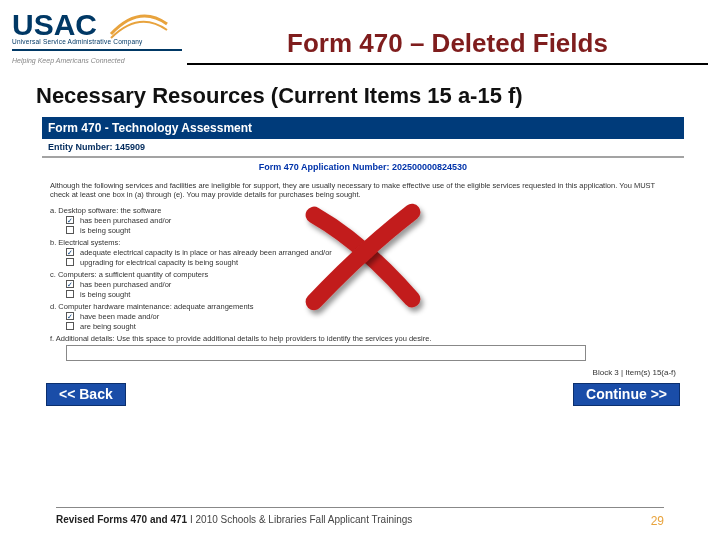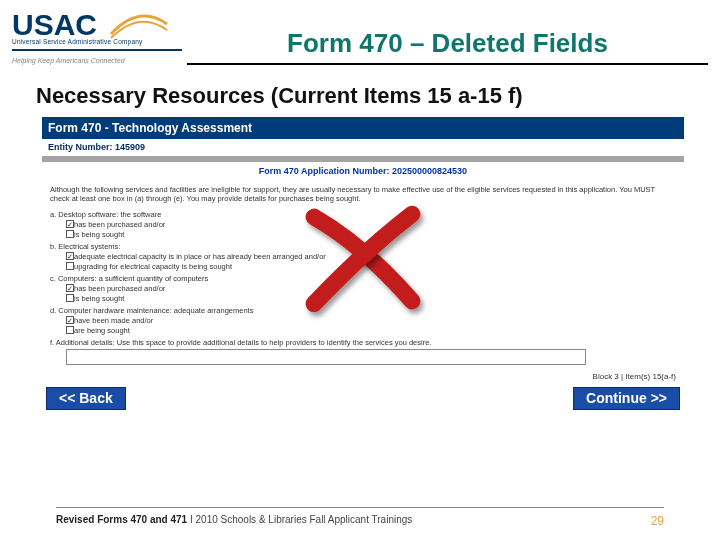--- a/index.html
+++ b/index.html
@@ -5,34 +5,34 @@
   * { box-sizing: border-box; margin: 0; padding: 0; }
   body { width: 720px; height: 540px; background: #fff; font-family: Arial, Helvetica, sans-serif; position: relative; overflow: hidden; }
   .header { display: flex; align-items: flex-start; padding: 10px 12px 0 12px; }
   .logo-block { width: 175px; }
   .logo-top { display: flex; align-items: flex-start; gap: 12px; }
   .logo-text { font-size: 30px; font-weight: 700; color: #003865; line-height: 1; }
   .arc { width: 60px; height: 30px; }
   .logo-sub { font-size: 6.5px; color: #003865; letter-spacing: 0.2px; margin-top: -2px; }
   .logo-tag { font-size: 7px; color: #888; font-style: italic; margin-top: 6px; }
   .title-block { flex: 1; padding-top: 18px; }
-  .title { font-size: 26px; font-weight: 700; color: #0f766e; text-align: center; }
+  .title { font-size: 26px; font-weight: 700; color: #7f1d1d; text-align: center; }
   .title-rule { height: 2px; background: #000; margin: 4px 0 0 0; }
   .logo-rule { height: 1.5px; background: #003865; width: 170px; margin-top: 4px; }
   .section { padding: 18px 30px 0 36px; }
   .section-heading { font-size: 22px; font-weight: 700; color: #111; }
   .screenshot { margin: 8px 6px 0 6px; background: #fff; position: relative; font-family: Tahoma, Arial, sans-serif; font-size: 8px; color: #333; line-height: 1.2; }
   .ss-header { background: #003b7a; color: #fff; font-weight: 700; font-size: 12px; padding: 4px 6px; }
-  .ss-entity { background: #fff; padding: 3px 6px; font-weight: 700; color: #002a5c; font-size: 9px; border-bottom: 6px solid #a3a3a3; }
+  .ss-entity { background: #fff; padding: 3px 6px; font-weight: 700; color: #002a5c; font-size: 9px; border-bottom: 2px solid #a3a3a3; }
   .ss-appnum { text-align: center; color: #0033aa; font-size: 9px; font-weight: 700; padding: 4px 0 8px 0; }
   .ss-body { padding: 0 8px; }
   .ss-intro { font-size: 7.5px; line-height: 1.25; margin-bottom: 6px; }
   .ss-item { margin-bottom: 3px; }
   .ss-item-label { font-size: 7.5px; margin-bottom: 1px; }
-  .ss-sub { display: flex; align-items: center; gap: 0; padding-left: 16px; font-size: 7.5px; margin-bottom: 1px; }
+  .ss-sub { display: flex; align-items: center; gap: 6px; padding-left: 16px; font-size: 7.5px; margin-bottom: 1px; }
   .cb { width: 8px; height: 8px; border: 1px solid #555; display: inline-flex; align-items: center; justify-content: center; font-size: 7px; line-height: 1; color: #003b7a; }
   .ss-input { width: 520px; height: 16px; border: 1px solid #888; margin-left: 16px; margin-top: 2px; }
   .ss-block { text-align: right; font-size: 8px; padding: 4px 8px; }
   .ss-nav { display: flex; justify-content: space-between; padding: 2px 4px 4px 4px; }
   .nav-btn { background: #1a4da8; color: #fff; font-size: 14px; font-weight: 700; padding: 2px 12px; border: 1px solid #0b2f6e; }
   .red-x { position: absolute; width: 140px; height: 140px; left: 50%; top: 50%; transform: translate(-50%, -55%); pointer-events: none; }
   .footer { position: absolute; bottom: 12px; left: 0; right: 0; padding: 0 56px; }
   .footer-rule { height: 1px; background: #888; margin-bottom: 6px; }
   .footer-row { display: flex; justify-content: space-between; font-size: 10px; color: #444; }
   .footer-left b { color: #222; }

